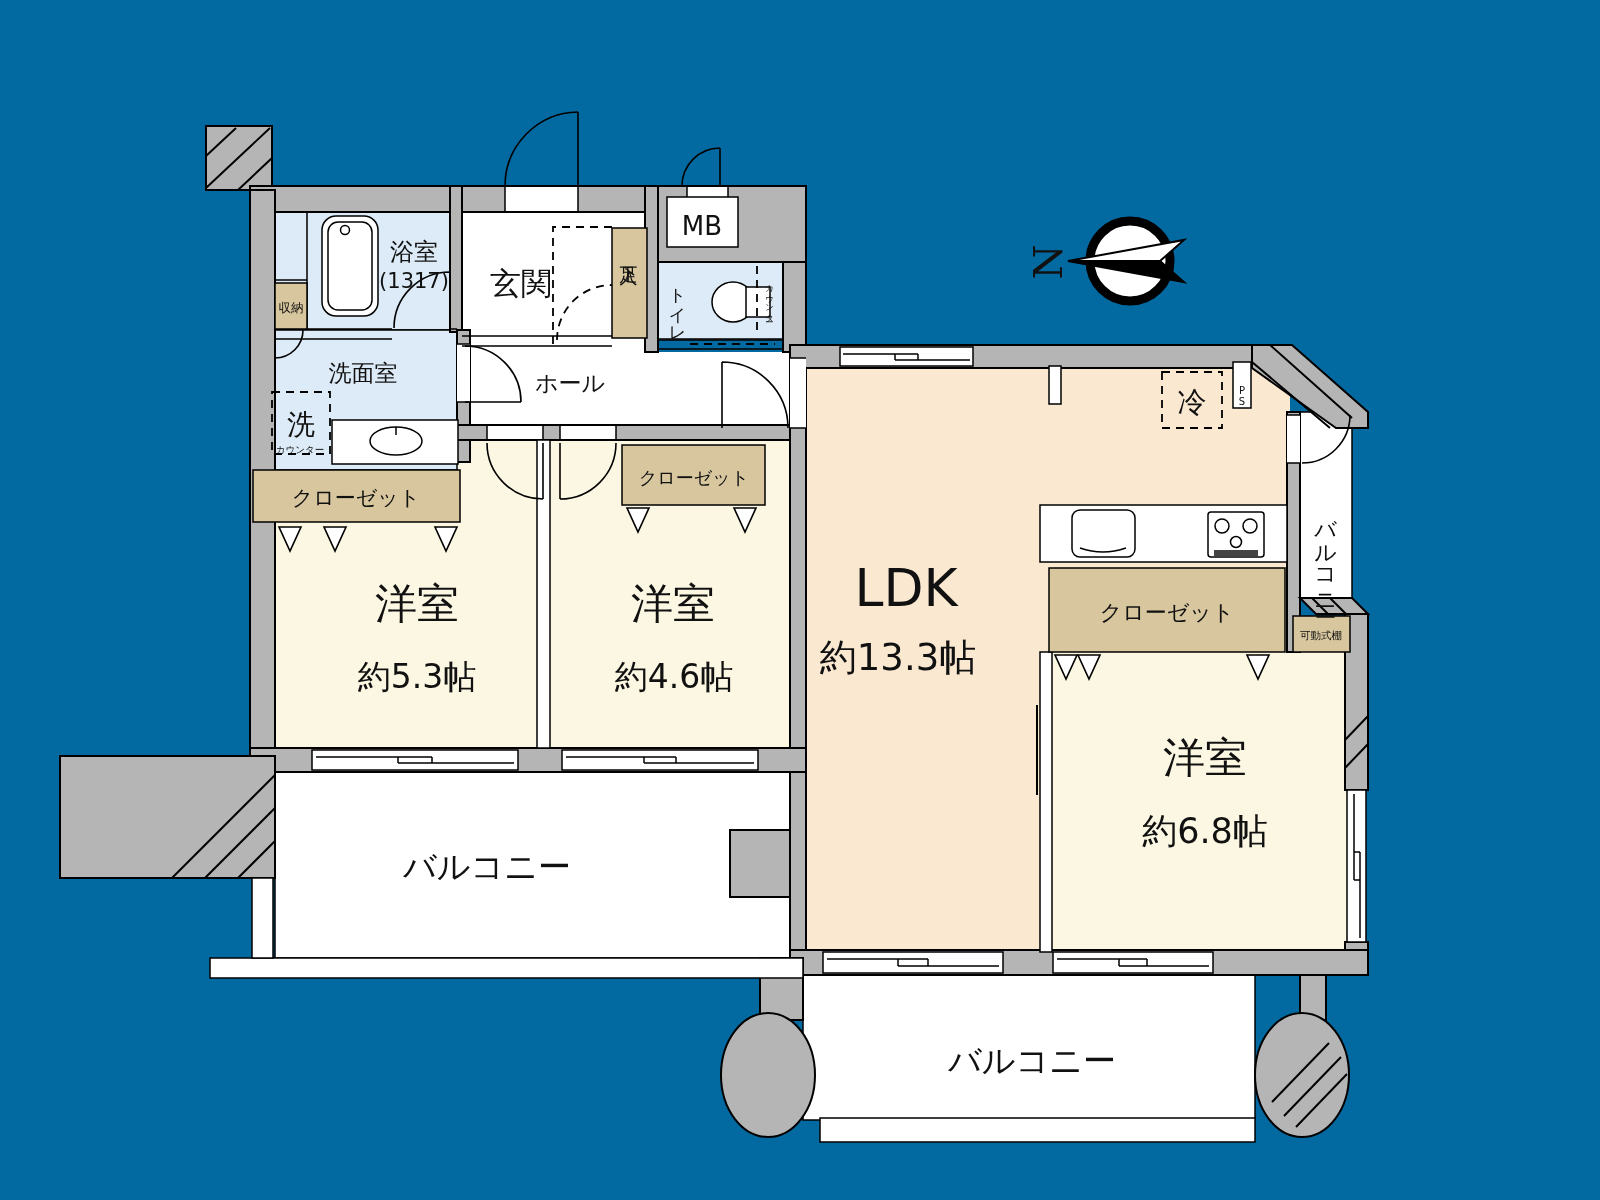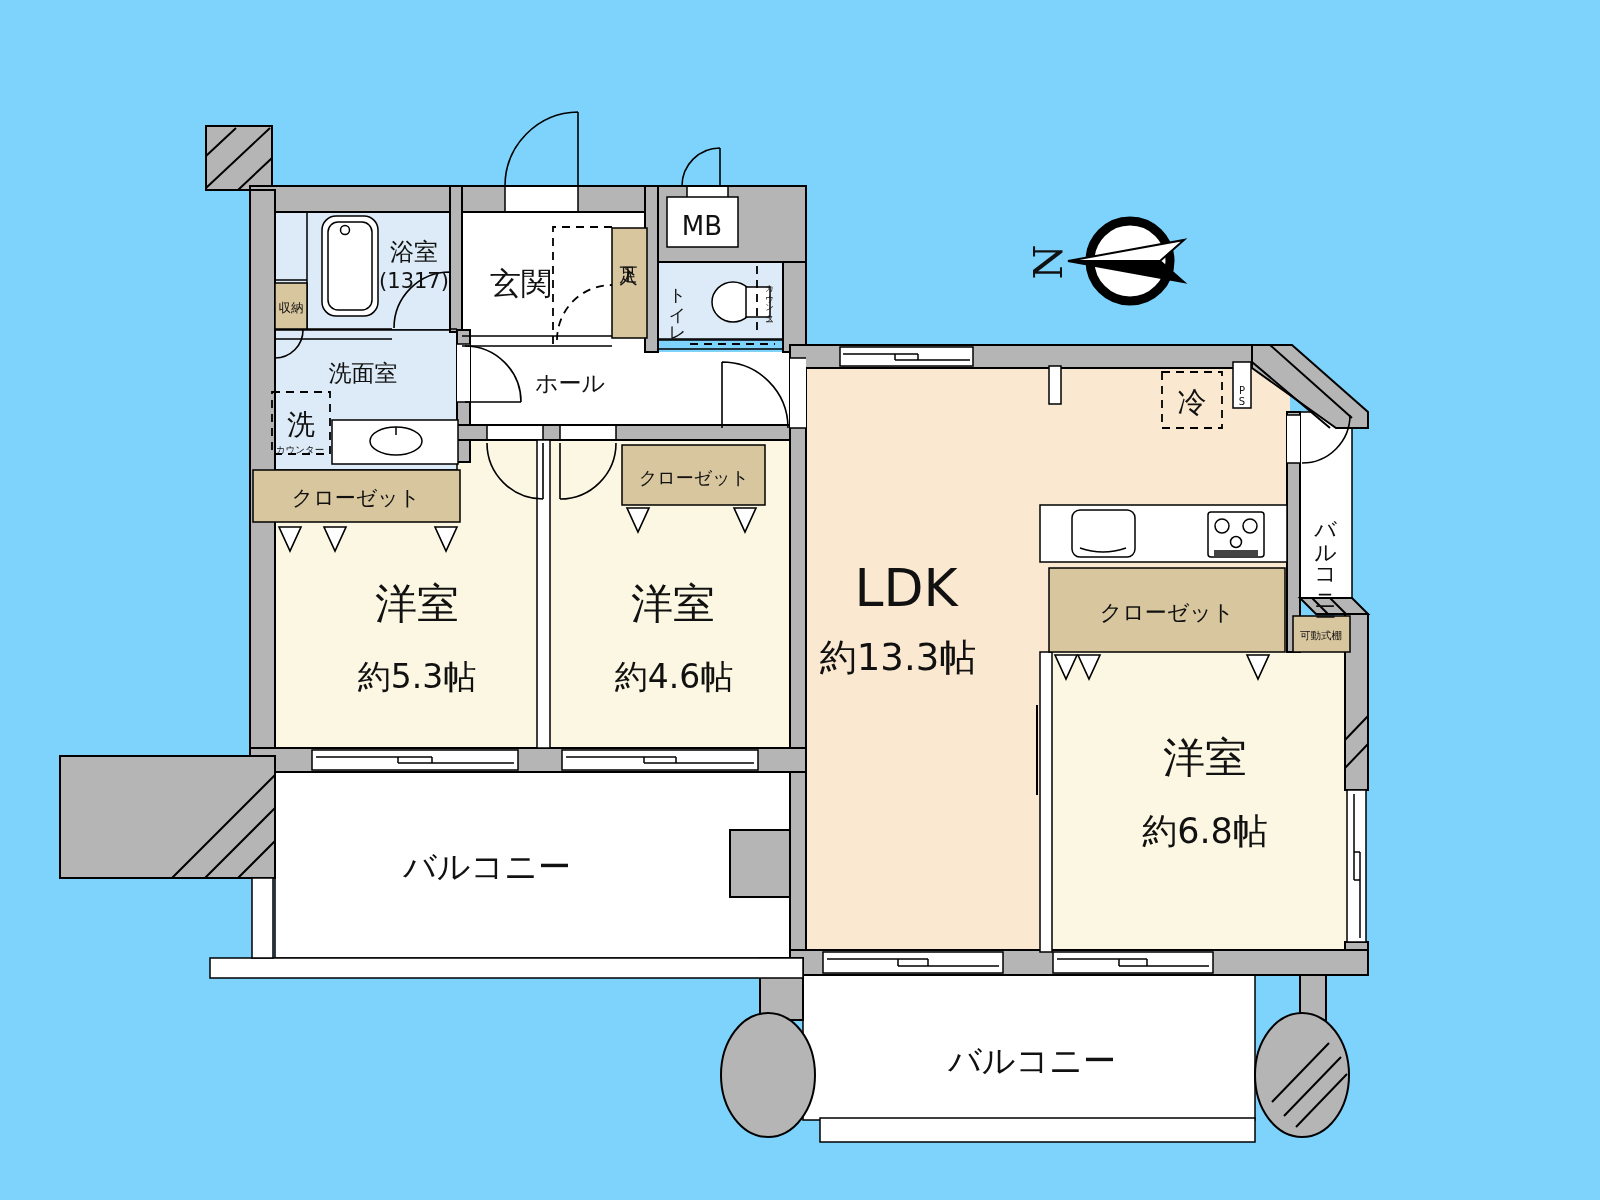--- a/index.html
+++ b/index.html
@@ -1,16 +1,16 @@
 <!DOCTYPE html>
 <html><head>
 <meta charset="utf-8">
 <style>
   html,body{margin:0;padding:0;background:#fff;}
-  .stage{width:1600px;height:1200px;position:relative;background:#7dd3fc;}
+  .stage{width:1600px;height:1200px;position:relative;background:#0369a1;}
   svg{display:block;}
   .wall{fill:#b5b5b5;stroke:#000;stroke-width:2;}
   .room{fill:#fcf7e2;}
   .ldk{fill:#fae8d1;}
   .water{fill:#dcebf7;stroke:#000;stroke-width:1.5;}
   .tan{fill:#d8c79e;stroke:#000;stroke-width:1.5;}
   .whitebox{fill:#ffffff;stroke:#000;stroke-width:1.5;}
   .gap{fill:#ffffff;stroke:none;}
   .ln{stroke:#000;stroke-width:1.5;fill:none;}
   .ln2{stroke:#000;stroke-width:2;fill:none;}

